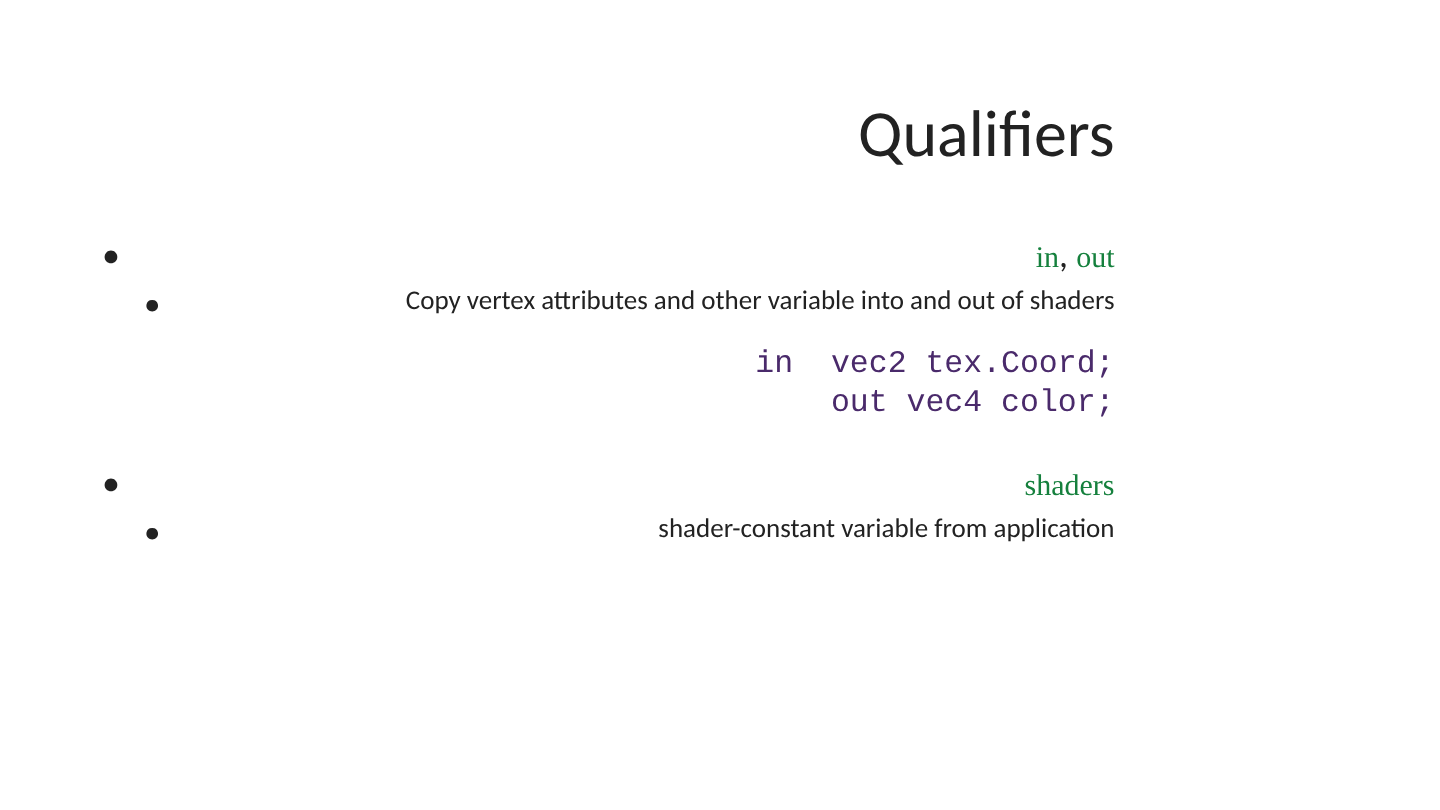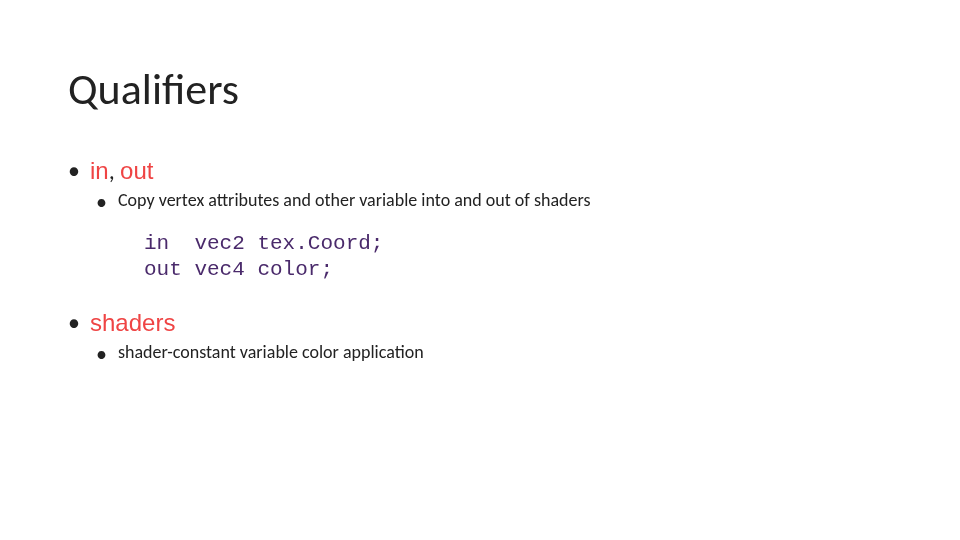--- a/index.html
+++ b/index.html
@@ -9,20 +9,21 @@
     height: 540px;
     background: #ffffff;
     font-family: "Segoe UI", "Calibri", Arial, sans-serif;
     color: #1a1a1a;
   }
   .slide {
     box-sizing: border-box;
     width: 792px;
     height: 540px;
     padding: 62px 49px 40px 68px;
+    text-align: right;
   }
   .title {
     font-size: 44px;
     font-weight: 400;
     margin: 0 0 40px 0;
     color: #222;
   }
   ul.lvl1 {
     list-style: none;
     padding-left: 22px;
@@ -64,23 +65,23 @@
   }
   .codeblock {
     font-family: Consolas, "Courier New", monospace;
     font-size: 21px;
     white-space: pre;
     color: #4a2a6b;
     margin: 10px 0 24px 54px;
     line-height: 1.25;
   }
   .head-mono {
-    font-family: Liberation Sans, sans-serif;
-    color: #ef4444;
-    font-size: 24px;
+    font-family: Liberation Serif, serif;
+    color: #15803d;
+    font-size: 20px;
   }
   .sep {
     font-family: "Segoe UI", "Calibri", Arial, sans-serif;
     color: #222;
   }
 </style>
 </head>
 <body>
 
 <div class="slide">
@@ -93,18 +94,18 @@
       <ul class="lvl2">
         <li>Copy vertex attributes and other variable into and out of shaders</li>
       </ul>
       <div class="codeblock">in  vec2 tex.Coord;
 out vec4 color;</div>
     </li>
 
     <li>
       <span class="head-mono">shaders</span>
       <ul class="lvl2">
-        <li>shader-constant variable color application</li>
+        <li>shader-constant variable from application</li>
       </ul>
     </li>
   </ul>
 
 </div>
 
 </body></html>

